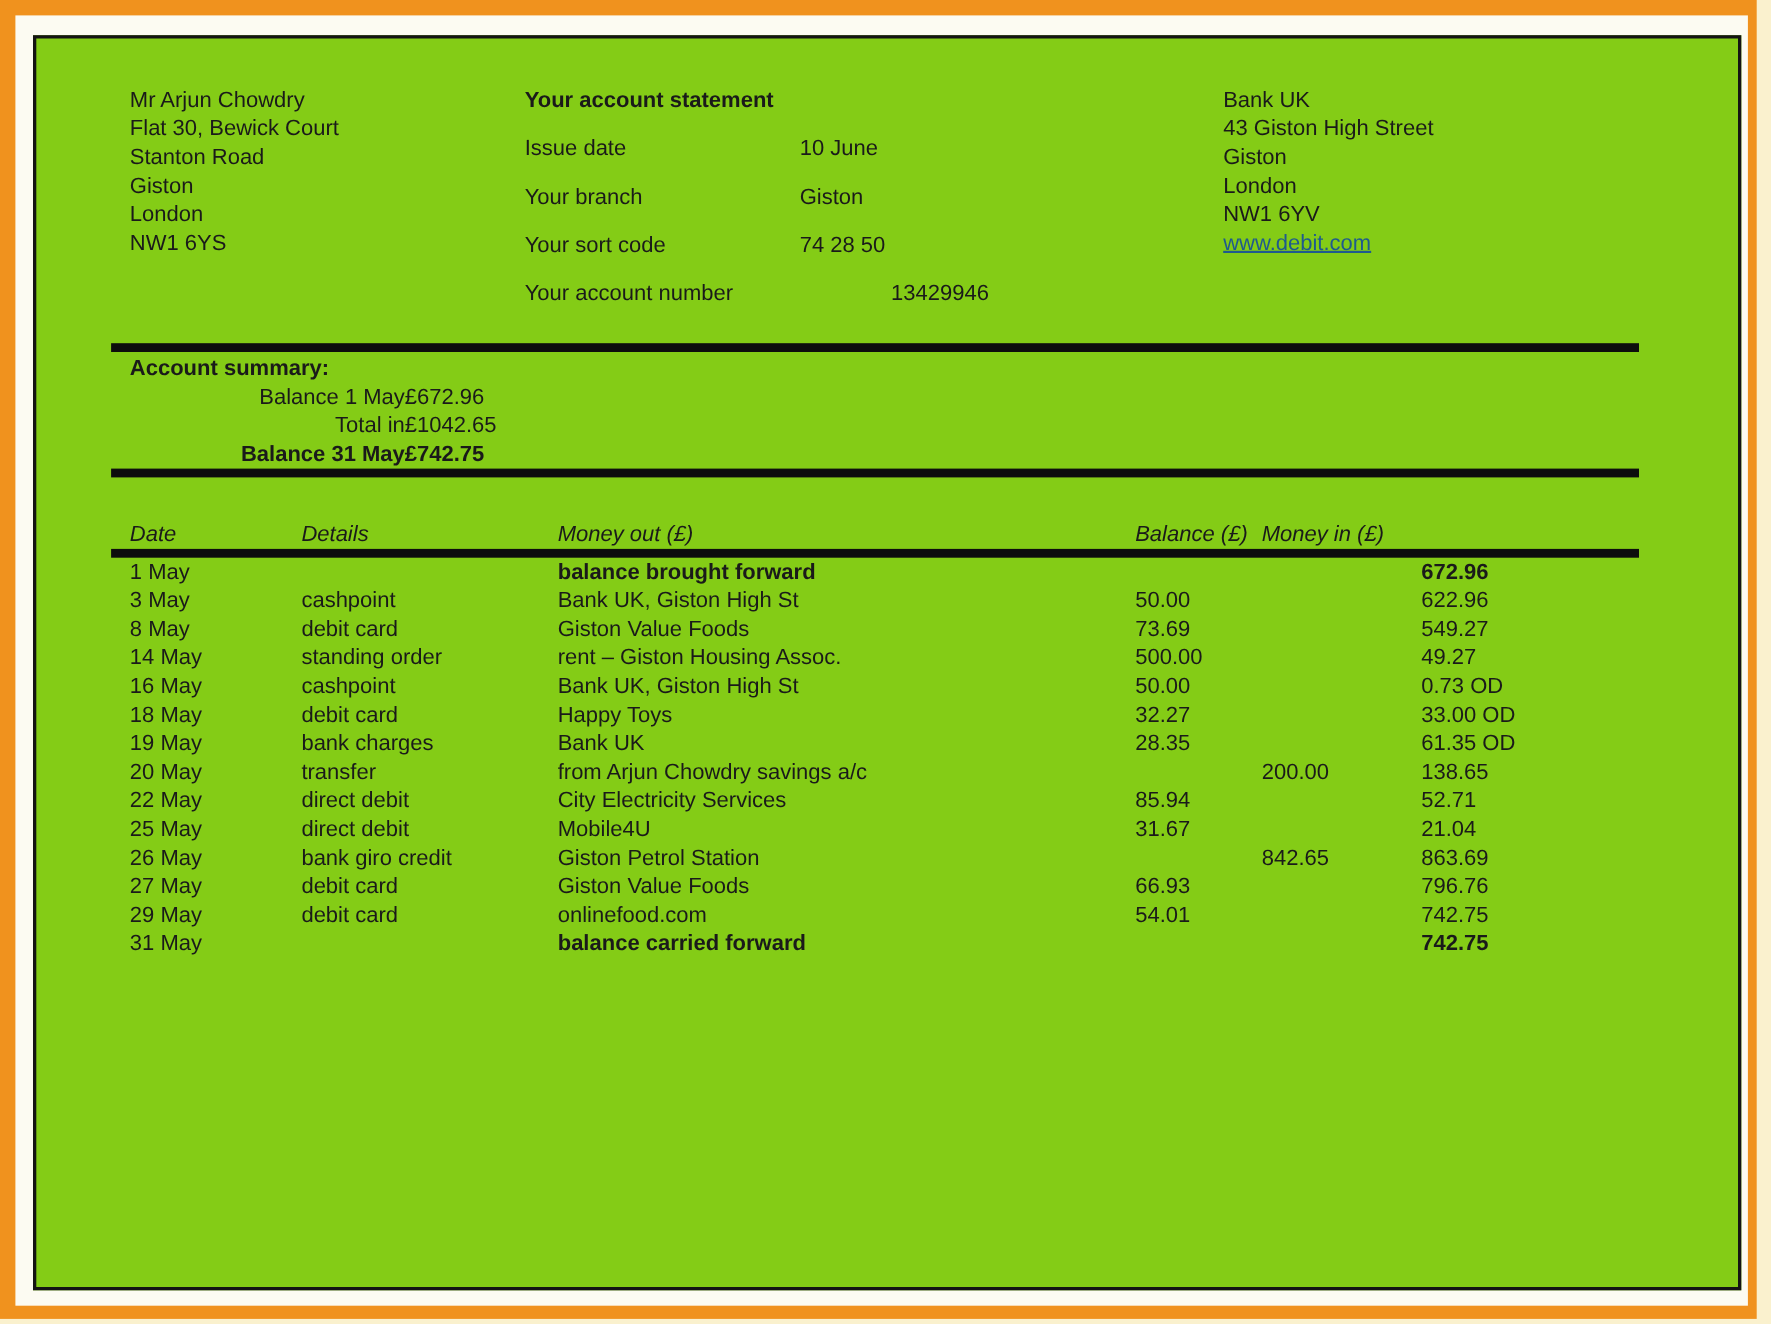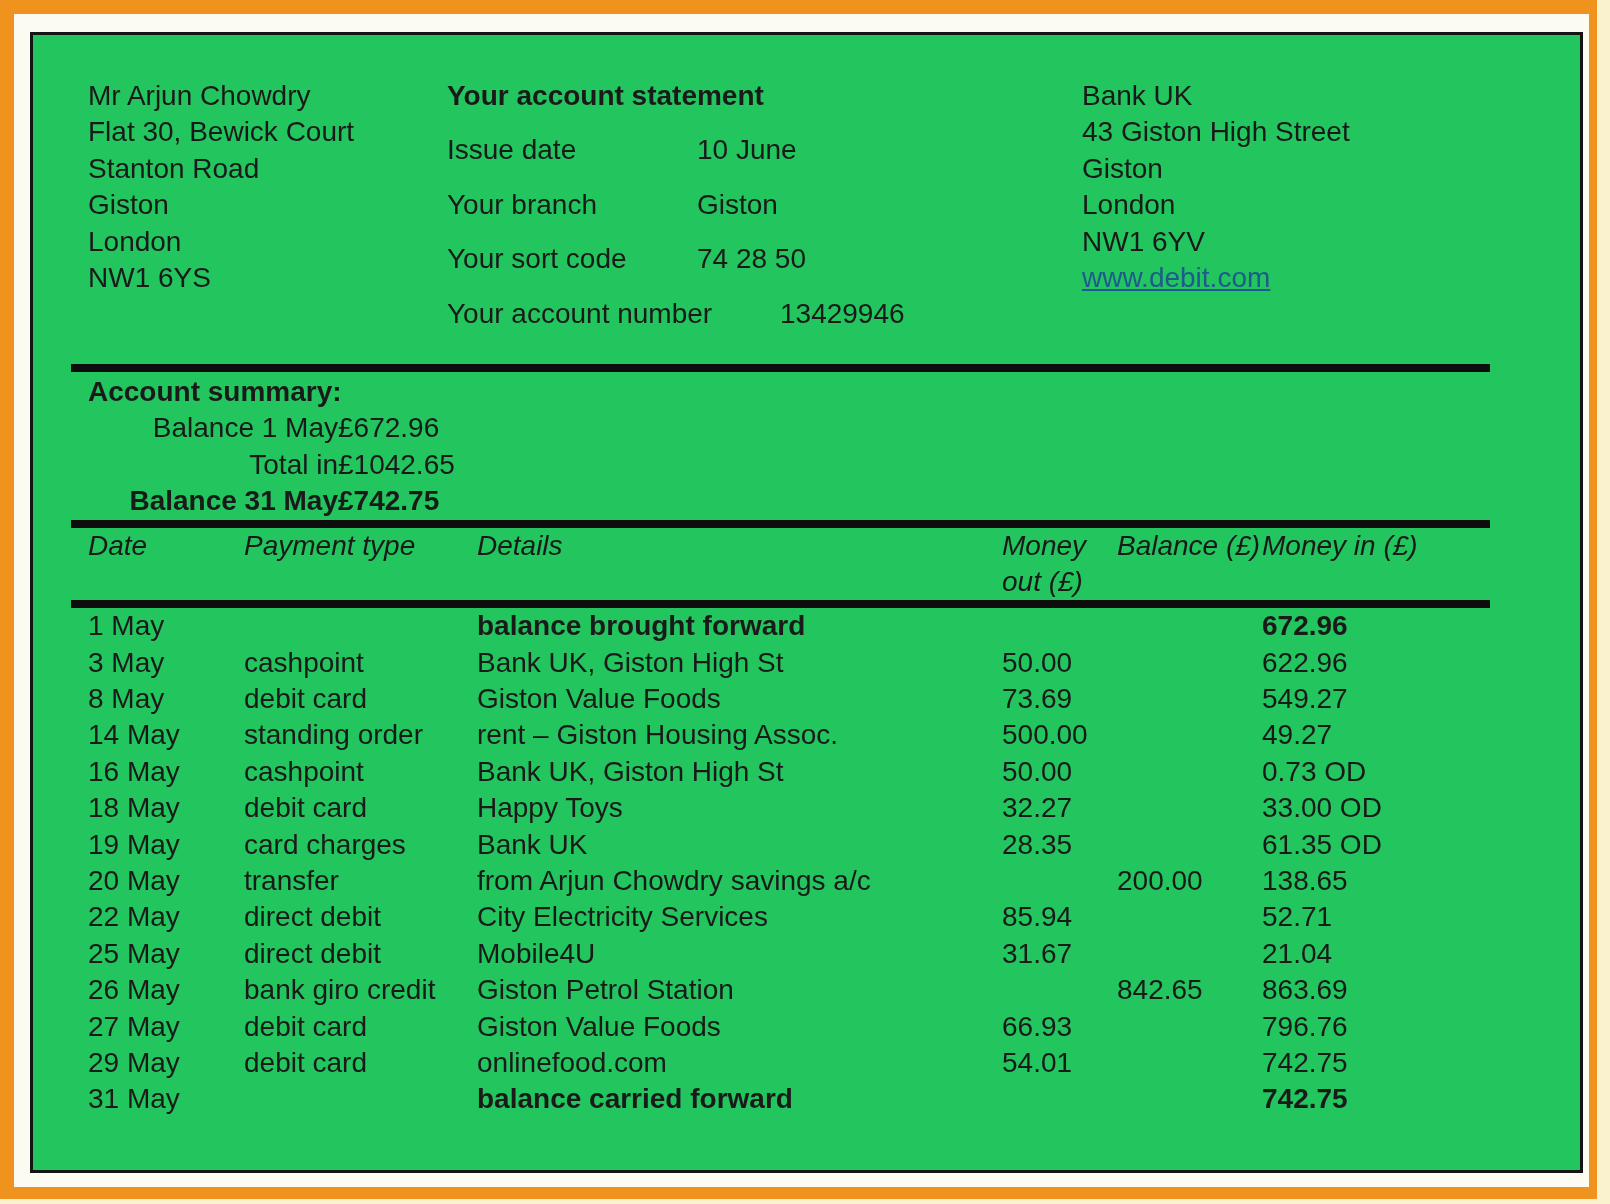--- a/index.html
+++ b/index.html
@@ -7,24 +7,24 @@
     width: 1610px; height: 1204px;
     font-family: "Liberation Sans", sans-serif;
     color: #1a1a1a;
     overflow: hidden;
   }
   .canvas { position: relative; width: 1610px; height: 1204px; background: #FAF1CE; }
   .frame  { position: absolute; left: 0; top: 0; width: 1597px; height: 1199px; background: #F0921E; }
   .mat    { position: absolute; left: 14px; top: 14px; right: 8px; bottom: 12px; background: #FCFBF2; }
   .page   {
     position: absolute; left: 16px; top: 18px; right: 6px; bottom: 14px;
-    background: #22c55e; border: 3px solid #141414;
+    background: #84cc16; border: 3px solid #141414;
     box-sizing: border-box;
-    padding: 43px 90px 0 55px;
-    font-size: 28px; line-height: 1.3;
+    padding: 43px 90px 0 85px;
+    font-size: 20px; line-height: 1.3;
   }
   .bold { font-weight: 700; }
 
   
   .header-cols { display: flex; }
   .col-recipient { width: 359px; flex: 0 0 auto; }
   .col-meta      { width: 635px; flex: 0 0 auto; }
   .col-bank      { flex: 1 1 auto; }
   .meta-title { font-weight: 700; }
   .meta-row .meta-label { display: inline-block; width: 250px; margin-top: 18px; }
@@ -42,21 +42,21 @@
 
   
   .summary { margin-top: 2px; }
   .summary-row .summary-label { display: inline-block; width: 250px; text-align: right; }
 
   
   .trow {
     display: grid;
     grid-template-columns: 156px 233px 525px 115px 145px auto;
   }
-  .thead .tcell { font-style: italic; }
+  .thead .tcell { font-style: italic; margin-top: 39px; }
   .tcell { white-space: nowrap; }
   .thead .tcell { white-space: normal; }
 </style>
 </head>
 <body>
 
 <div class="canvas">
   <div class="frame">
     <div class="mat">
       <div class="page">
@@ -110,21 +110,20 @@
           </div>
           <div class="summary-row bold">
             <span class="summary-label">Balance 31 May</span><span class="summary-value">£742.75</span>
           </div>
         </div>
 
         <div class="rule"></div>
 
         <div class="trow thead">
           <div class="tcell">Date</div>
-          <div class="tcell">Payment type</div>
           <div class="tcell">Details</div>
           <div class="tcell">Money out (£)</div>
           <div class="tcell">Balance (£)</div>
           <div class="tcell">Money in (£)</div>
         </div>
 
         <div class="rule"></div>
 
         <div>
             <div class="trow">
@@ -170,21 +169,21 @@
             <div class="trow">
               <div class="tcell">18 May</div>
               <div class="tcell">debit card</div>
               <div class="tcell">Happy Toys</div>
               <div class="tcell">32.27</div>
               <div class="tcell"></div>
               <div class="tcell">33.00 OD</div>
             </div>
             <div class="trow">
               <div class="tcell">19 May</div>
-              <div class="tcell">card charges</div>
+              <div class="tcell">bank charges</div>
               <div class="tcell">Bank UK</div>
               <div class="tcell">28.35</div>
               <div class="tcell"></div>
               <div class="tcell">61.35 OD</div>
             </div>
             <div class="trow">
               <div class="tcell">20 May</div>
               <div class="tcell">transfer</div>
               <div class="tcell">from Arjun Chowdry savings a/c</div>
               <div class="tcell"></div>

